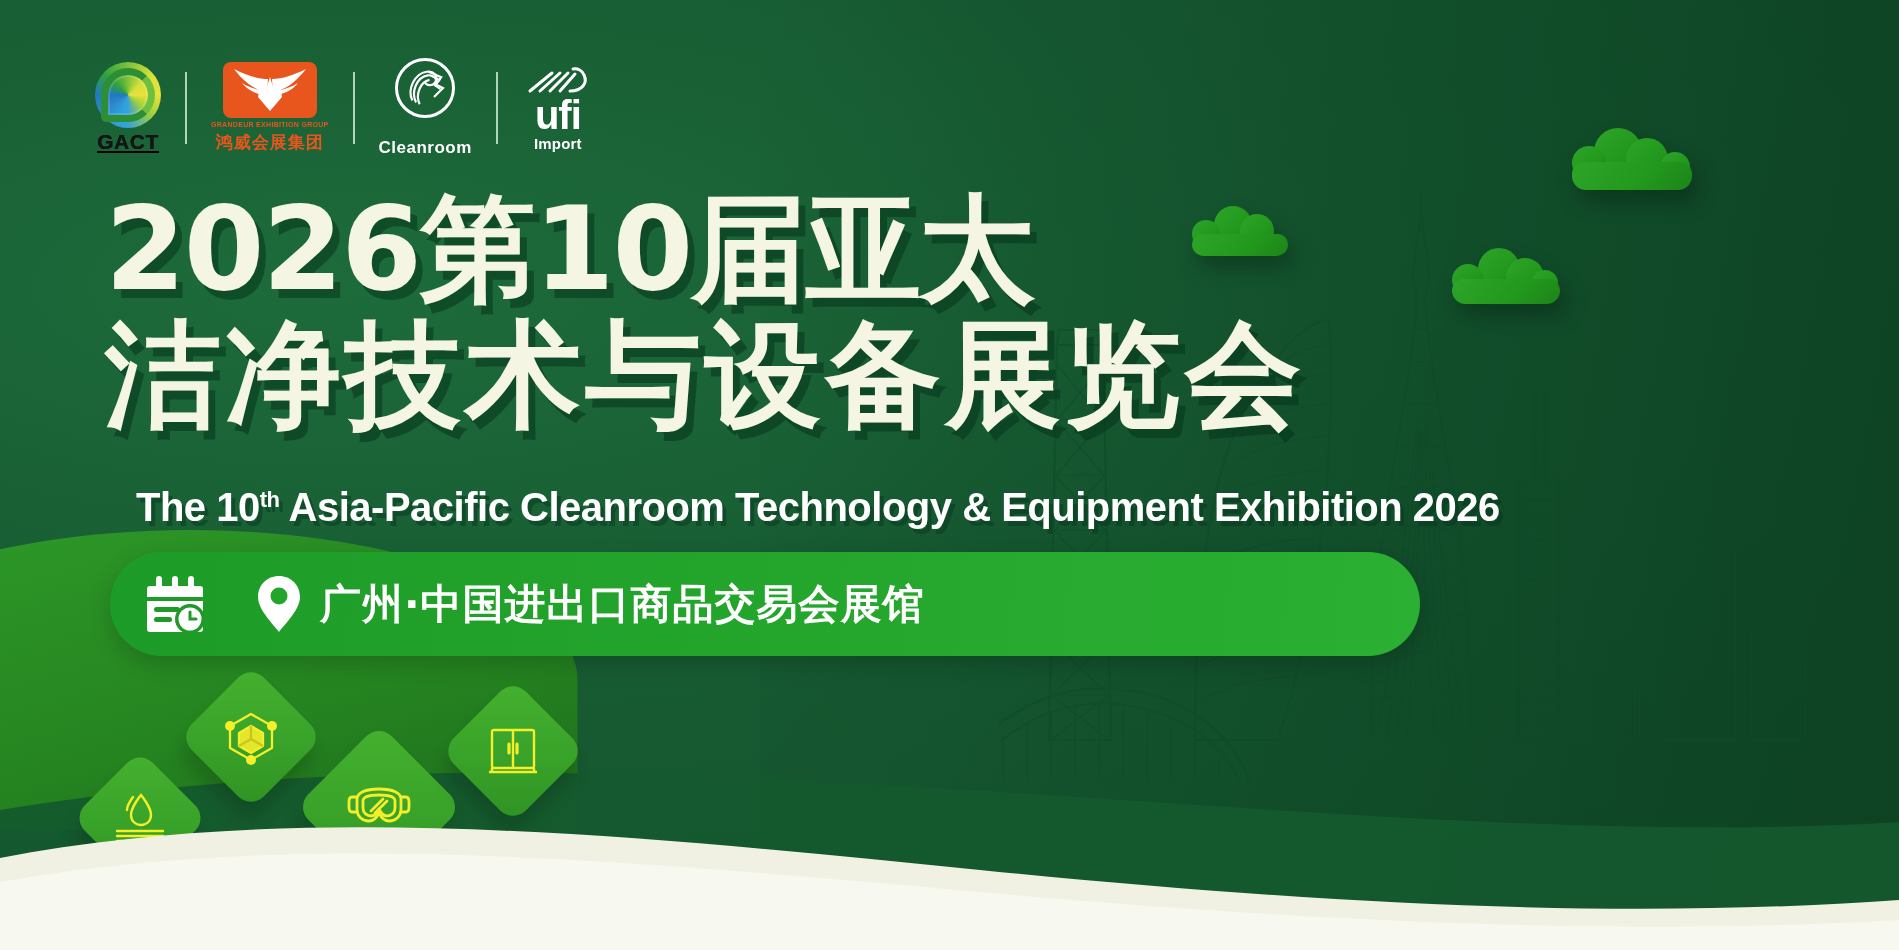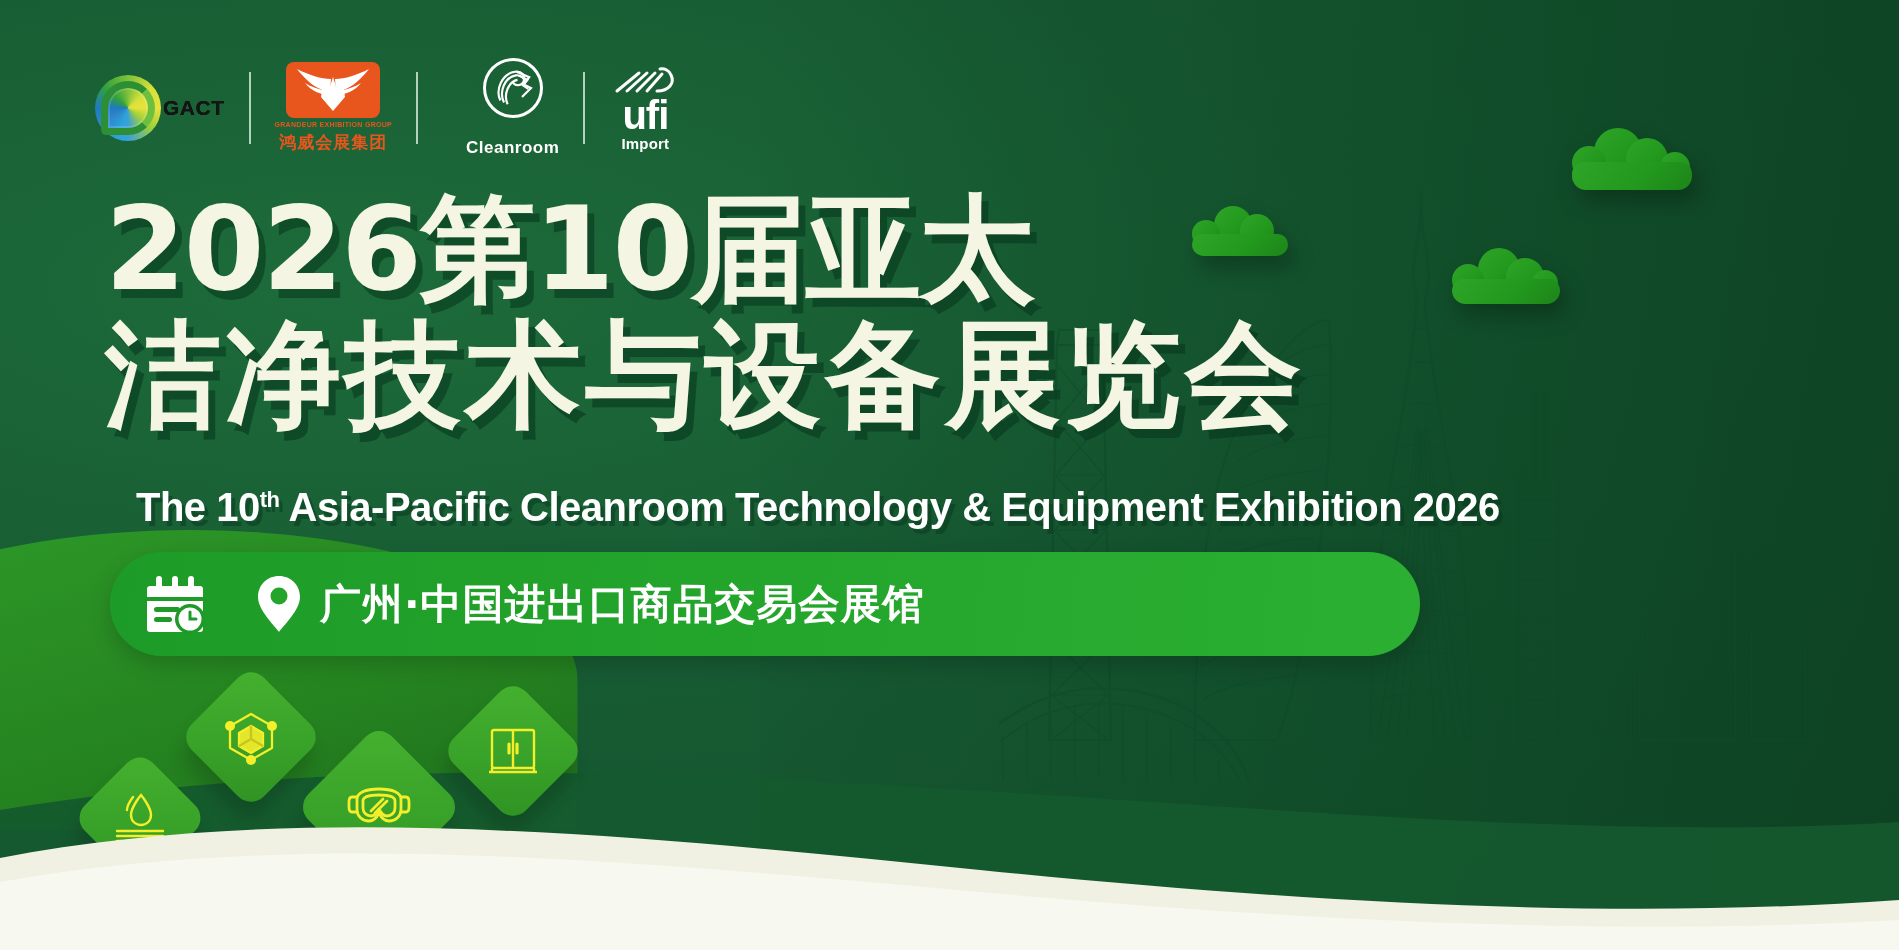--- a/index.html
+++ b/index.html
@@ -66,21 +66,21 @@
     display:flex; align-items:center; gap:0;
     height:100px;
   }
   .logo-cell{ display:flex; align-items:center; justify-content:center; }
   .logo-div{
     width:2px; height:72px; background:#cfe6d4; opacity:.85;
     margin:0 24px;
   }
 
   
-  .gact{ display:flex; flex-direction:row; align-items:center; gap:2px; }
+  .gact{ display:flex; flex-direction:column; align-items:center; gap:2px;text-decoration:underline; }
   .gact-orb{
     width:66px; height:66px; border-radius:50%;
     background:
       conic-gradient(from 200deg,
         #2aa3dd 0deg, #2f86c9 40deg, #1f7ac0 70deg,
         #2f9f3f 110deg, #7ec13a 160deg, #d7e03a 210deg,
         #e8e23c 250deg, #9fd03a 290deg, #3aa0d8 340deg, #2aa3dd 360deg);
       position:relative;
   }
   .gact-orb::after{
@@ -109,21 +109,21 @@
   .grand-en{
     font-size:7px; color:#e8551d; font-weight:bold; letter-spacing:.3px;
     white-space:nowrap;
   }
   .grand-cn{
     font-size:17px; color:#e8551d; font-weight:bold; letter-spacing:1px;
     white-space:nowrap; font-family:"DejaVu Sans",sans-serif;
   }
 
   
-  .clean{ display:flex; flex-direction:column; align-items:center; gap:20px;margin-left:24px; }
+  .clean{ display:flex; flex-direction:column; align-items:center; gap:20px; }
   .clean-orb{
     width:60px; height:60px; border-radius:50%;
     border:3px solid #ffffff; position:relative; overflow:hidden;
     background:transparent;
   }
   .clean-orb svg{ position:absolute; left:0; top:0; width:100%; height:100%; }
   .clean-word{
     font-size:17px; font-weight:bold; color:#fff; letter-spacing:.5px;
     font-family:"Liberation Sans",sans-serif;
   }

